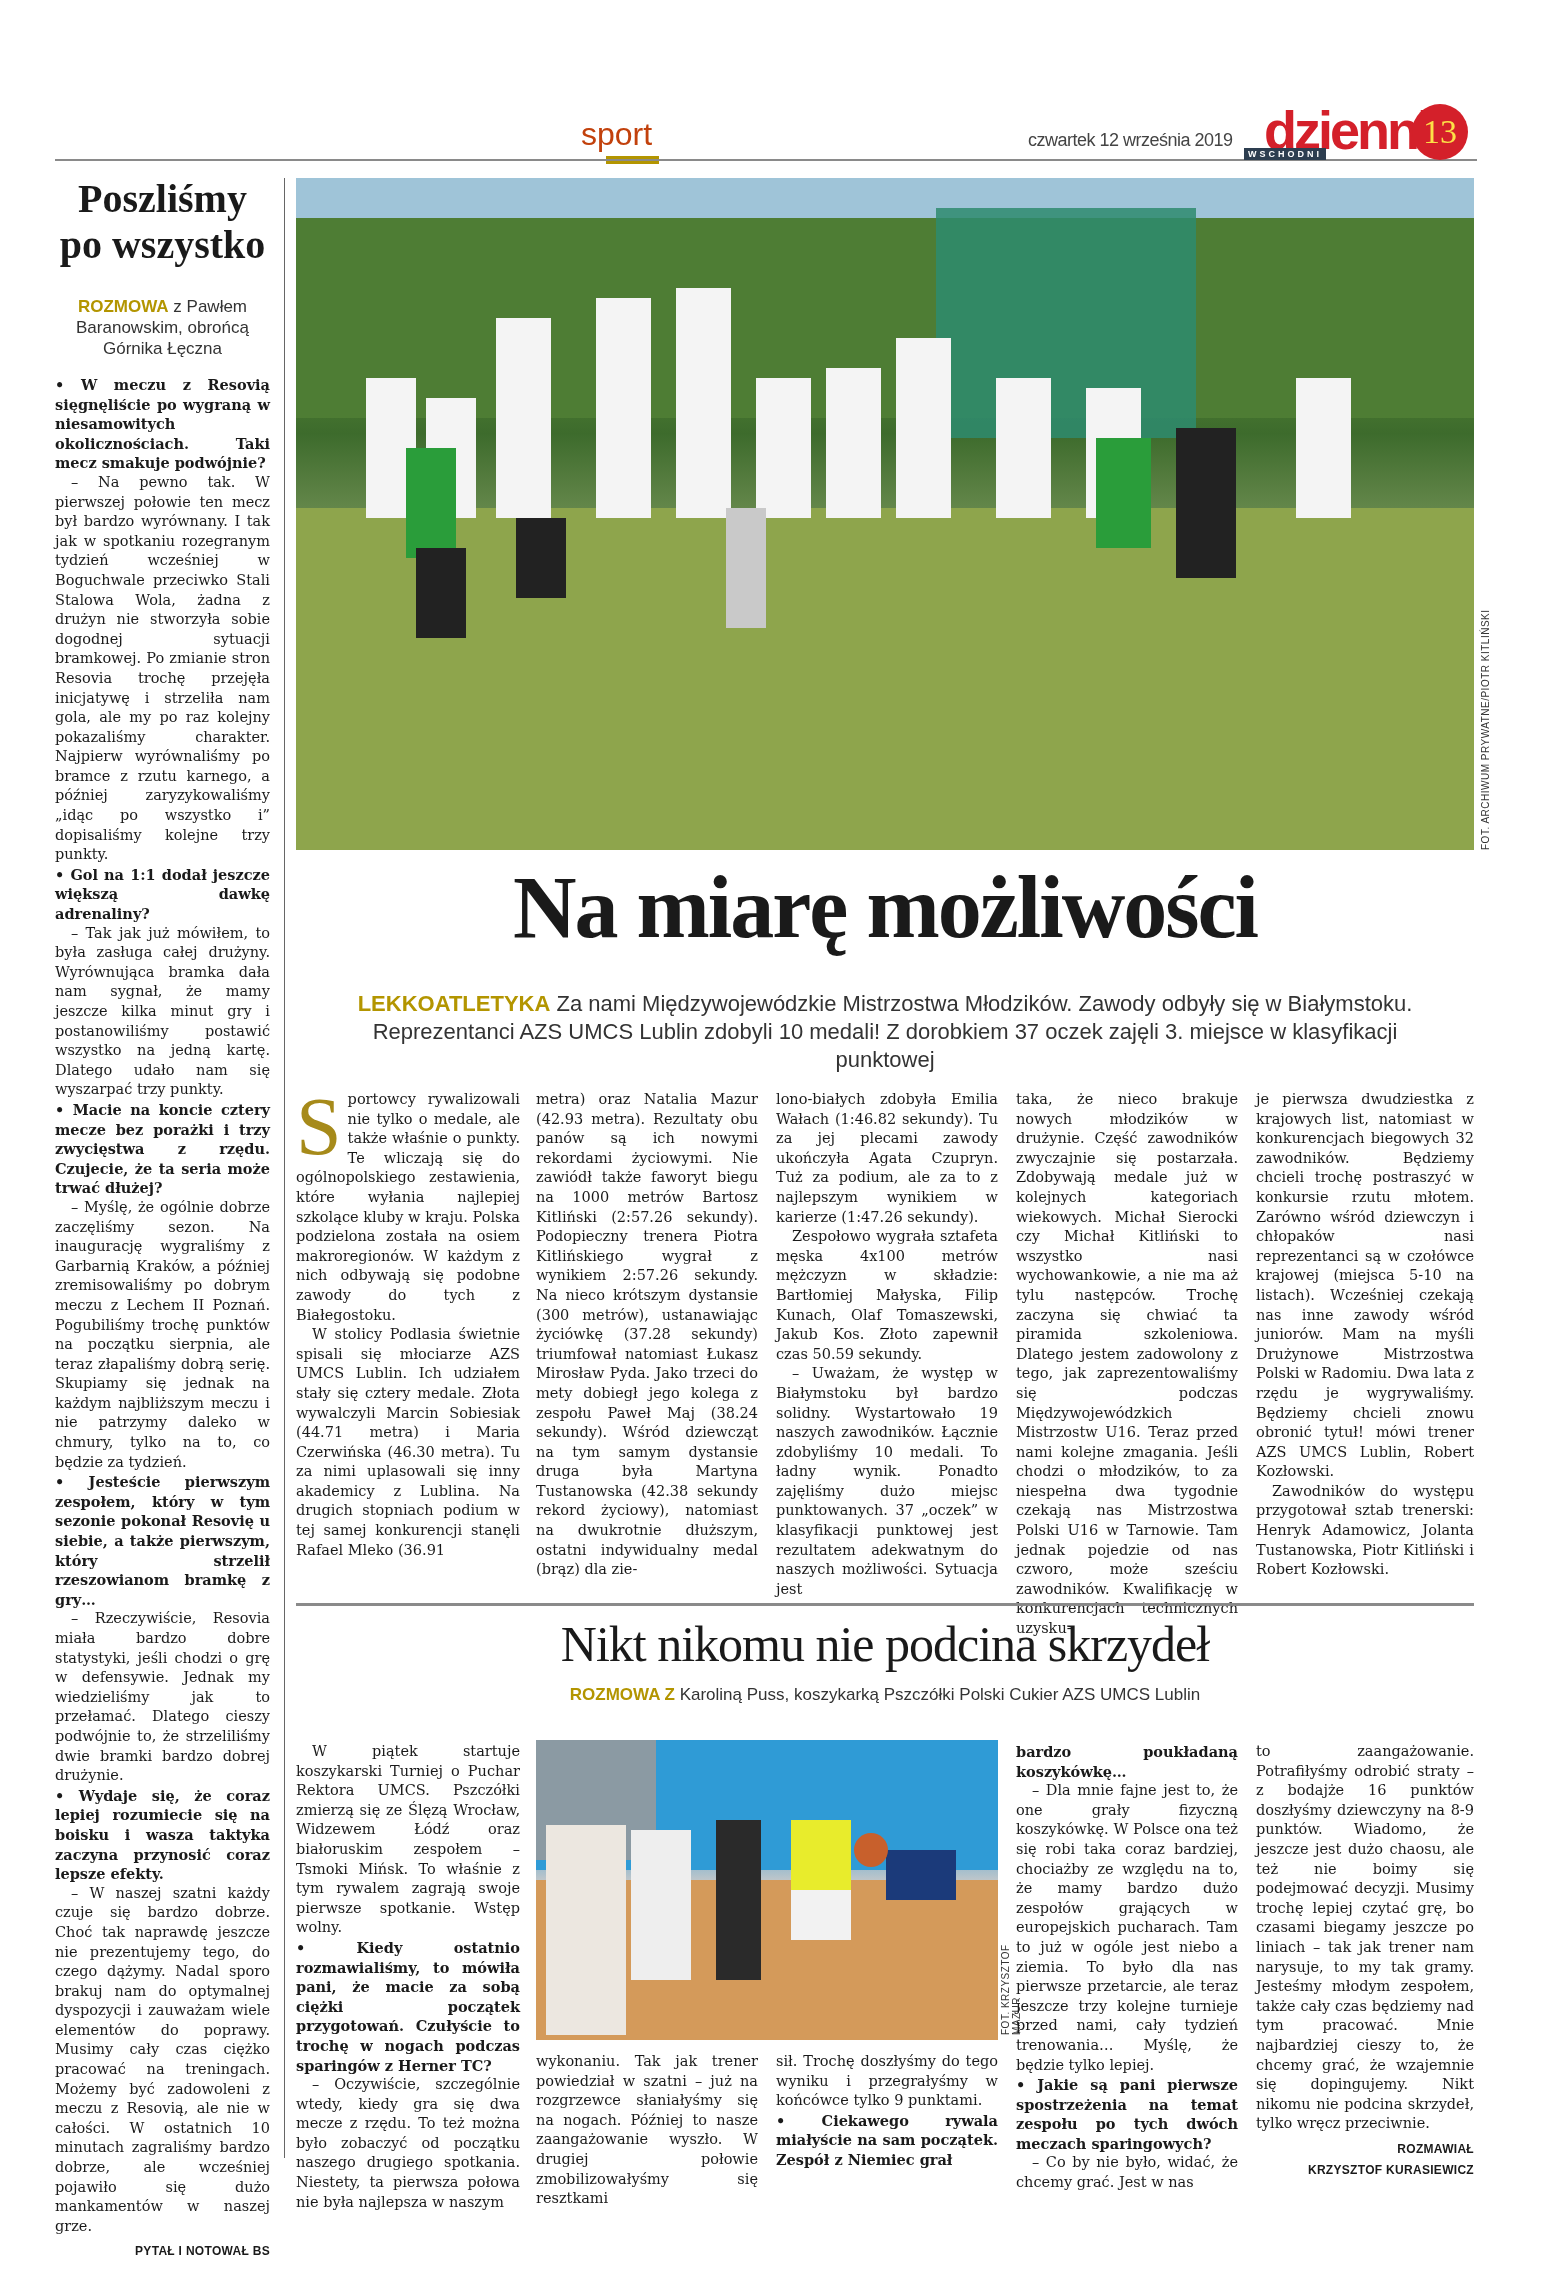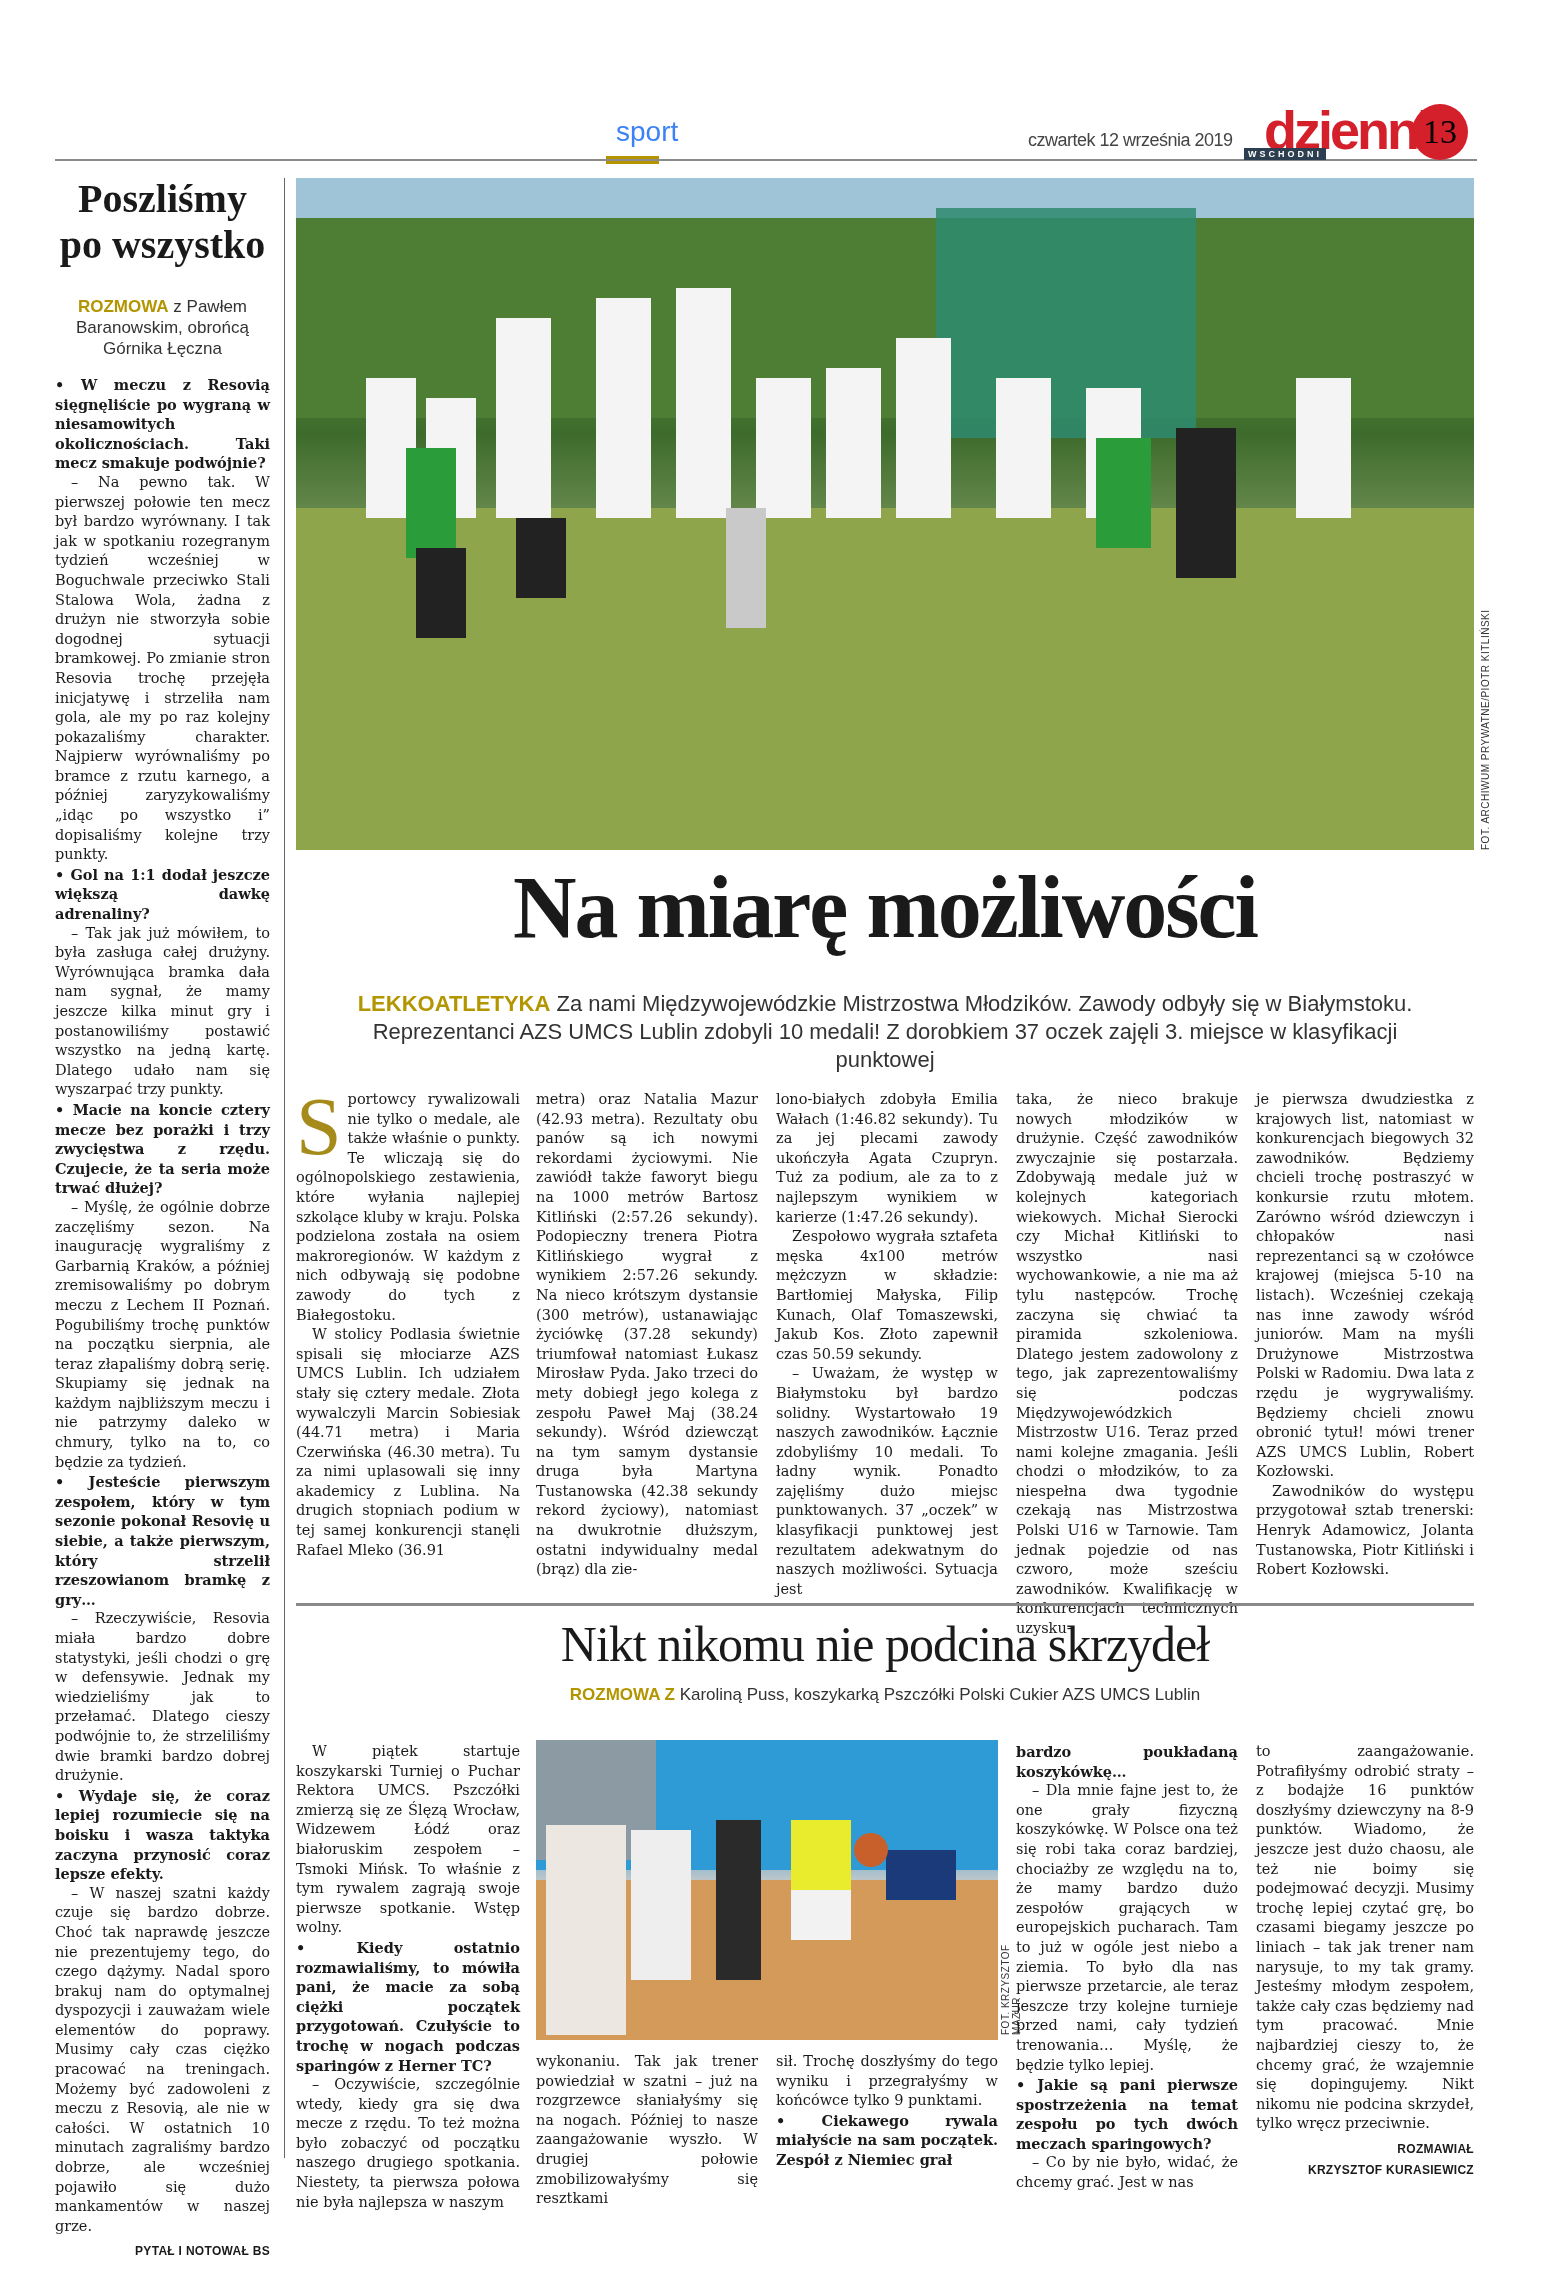--- a/index.html
+++ b/index.html
@@ -1,23 +1,23 @@
 <!DOCTYPE html>
 <html><head>
 <meta charset="utf-8">
 <style>
   html,body{margin:0;padding:0;background:#fff;}
   body{width:1558px;height:2281px;position:relative;overflow:hidden;font-family:"DejaVu Serif",serif;color:#1a1a1a;}
   .hdr-line{position:absolute;left:55px;top:159px;width:1422px;height:2px;background:#8a8a8a;}
-  .section{position:absolute;left:616px;top:116px;font-family:"Liberation Sans",sans-serif;font-size:28px;color:#3b82f6;font-weight:300;letter-spacing:0px;}
+  .section{position:absolute;left:581px;top:116px;font-family:"Liberation Sans",sans-serif;font-size:32px;color:#c2410c;font-weight:300;letter-spacing:0px;}
   .section-bar{position:absolute;left:606px;top:156px;width:53px;height:8px;background:#b39500;}
   .date{position:absolute;left:1028px;top:130px;font-family:"Liberation Sans",sans-serif;font-size:18px;color:#444;letter-spacing:-0.5px;}
   .logo{position:absolute;left:1216px;top:104px;font-family:"Liberation Sans",sans-serif;font-weight:bold;font-size:54px;color:#d4202a;letter-spacing:-3px;line-height:52px;margin-left:48px;}
   .logo-sub{position:absolute;left:1123px;top:138px;background:#2d3e50;color:#fff;font-family:"Liberation Sans",sans-serif;font-size:9px;letter-spacing:3px;padding:1px 4px;font-weight:bold;}
-  .pagenum{position:absolute;left:1412px;top:104px;width:56px;height:56px;border-radius:50%;background:#d4202a;color:#000000;font-family:"Liberation Serif",serif;font-size:34px;display:flex;align-items:center;justify-content:center;}
+  .pagenum{position:absolute;left:1412px;top:104px;width:56px;height:56px;border-radius:50%;background:#d4202a;color:#fde047;font-family:"Liberation Serif",serif;font-size:34px;display:flex;align-items:center;justify-content:center;}
 
   .side-col{position:absolute;left:55px;top:176px;width:215px;}
   .side-title{font-family:"Liberation Serif",serif;font-weight:bold;font-size:40px;line-height:46px;text-align:center;color:#1a1a1a;}
   .side-lead{font-family:"Liberation Sans",sans-serif;font-size:17px;line-height:21px;text-align:center;color:#333;margin-top:28px;}
   .gold{color:#b39500;font-weight:bold;}
   .vrule{position:absolute;width:1px;background:#666;}
   .txt{font-size:14.5px;line-height:19.6px;text-align:justify;hyphens:manual;}
   .txt p{margin:0;text-indent:16px;}
   .q{font-weight:bold;text-indent:0 !important;}
   .sign{font-family:"Liberation Sans",sans-serif;font-weight:bold;font-size:12px;text-align:right;letter-spacing:0.3px;margin-top:6px;}

